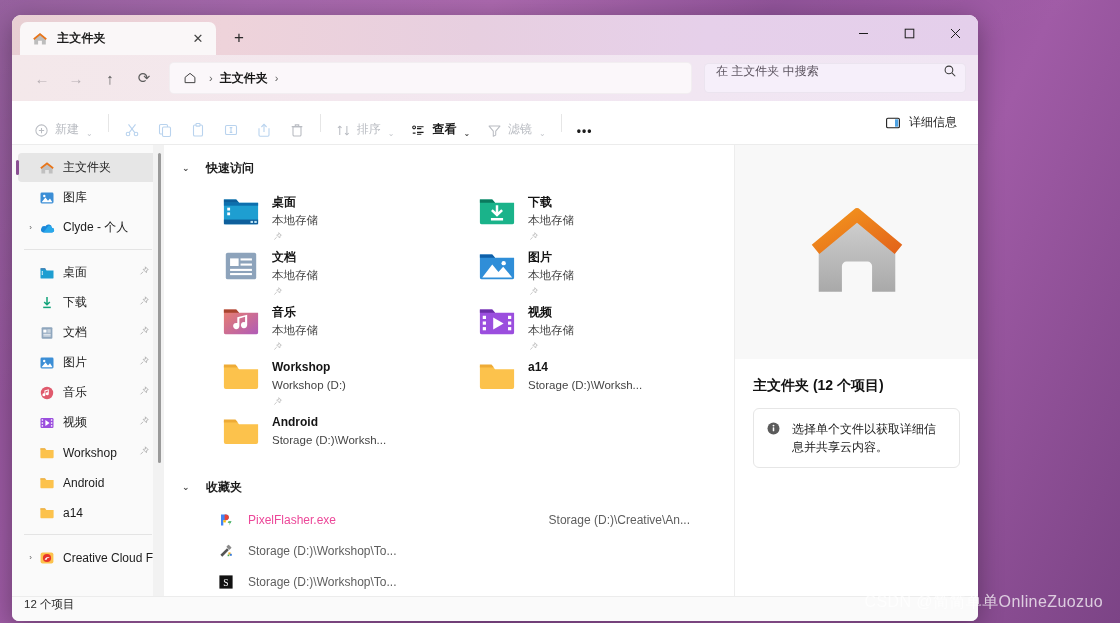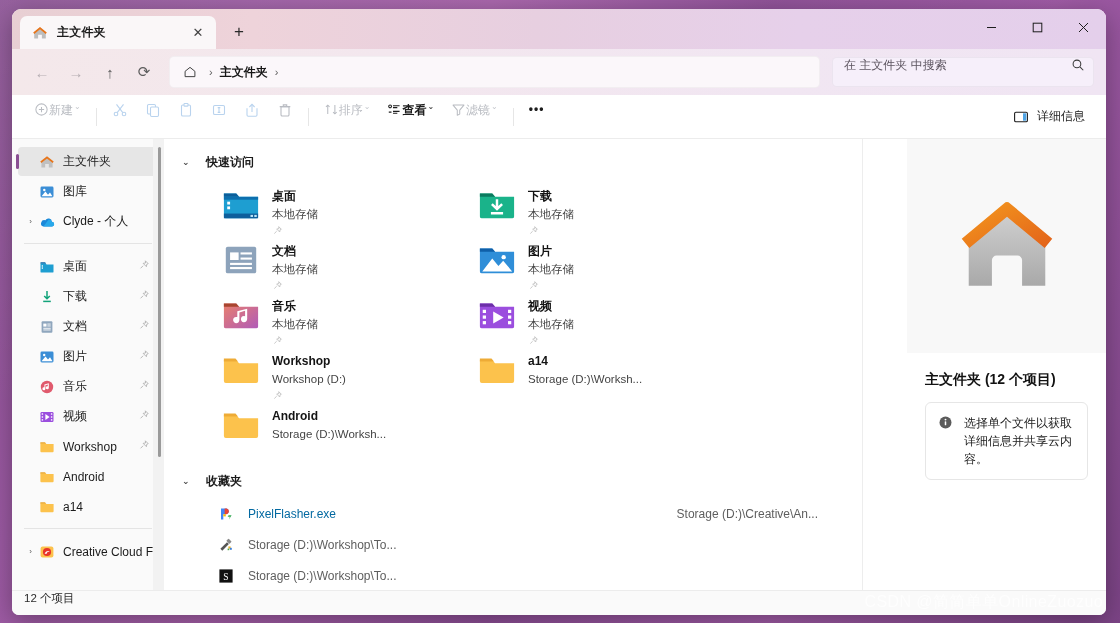--- a/index.html
+++ b/index.html
@@ -13,22 +13,22 @@
   }
   
   .desk-sheen {
     position: absolute; inset: 0;
     background: linear-gradient(160deg, rgba(255,255,255,.10) 0%, rgba(255,255,255,0) 40%);
     pointer-events: none;
   }
 
   
   .window {
-    position: absolute; left: 12px; top: 9px;
-    width: 1094px; height: 606px;
+    position: absolute; left: 12px; top: 15px;
+    width: 966px; height: 606px;
     border-radius: 9px 9px 7px 7px;
     overflow: hidden;
     box-shadow: 0 6px 26px rgba(0,0,0,.33);
     display: flex; flex-direction: column;
     background: #fff;
   }
 
   
   .titlebar {
     height: 40px; flex: 0 0 40px;
@@ -95,22 +95,22 @@
   }
   .searchbox input::placeholder { color: #5d5560; }
 
   
   .cmdbar {
     height: 44px; flex: 0 0 44px; background: #fff;
     display: flex; align-items: center; padding: 0 12px 0 14px;
     border-bottom: 1px solid #ececec; gap: 1px;
   }
   .cmd {
-    height: 30px; border-radius: 5px; display: flex; align-items: flex-start;
-    padding: 0 8px; gap: 0; color: #b9bcc2; font-size: 12px; white-space: nowrap;
+    height: 30px; border-radius: 5px; display: flex; align-items: flex-end;
+    padding: 0 8px; gap: 6px; color: #b9bcc2; font-size: 12px; white-space: nowrap;
   }
   .cmd.enabled { color: #1d1d1d; font-weight: bold; }
   .cmd .chev { font-size: 8px; opacity: .85; margin-left: 1px; }
   .cmd-sep { width: 1px; height: 18px; background: #e6e6e6; margin: 0 6px; }
   .cmd-spacer { flex: 1 1 auto; }
   .details-btn {
     height: 30px; border-radius: 5px; display: flex; align-items: center;
     padding: 0 9px; gap: 8px; color: #1d1d1d; font-size: 12px;
   }
 
@@ -169,27 +169,27 @@
   }
   .tile-pin { margin-top: 0px; opacity: .45; }
 
   .fav-list { padding: 4px 0 0 0; }
   .fav-row {
     height: 31px; display: flex; align-items: center;
     padding-left: 46px; padding-right: 36px; border-radius: 4px;
     margin: 0 8px 0 8px;
   }
   .fav-ico { width: 16px; height: 16px; flex: 0 0 16px; margin-right: 14px; }
-  .fav-name { font-size: 12px; color: #0369a1; flex: 1 1 auto; }
+  .fav-name { font-size: 12px; color: #ec4899; flex: 1 1 auto; }
   .fav-path { font-size: 12px; color: #5e5e5e; white-space: nowrap; }
 
   
   .detailspane {
     width: 244px; flex: 0 0 244px; border-left: 1px solid #ededed;
-    display: flex; flex-direction: column; background: #fff; padding-left: 44px;
+    display: flex; flex-direction: column; background: #fff;
   }
   .dp-preview {
     height: 214px; flex: 0 0 214px; background: #f8f8f8;
     display: flex; align-items: center; justify-content: center;
   }
   .dp-info { padding: 18px 18px 0 18px; }
   .dp-title { font-size: 14px; color: #121212; font-weight: 600; margin-bottom: 13px; }
   .dp-card {
     border: 1px solid #e6e6e6; border-radius: 6px; padding: 11px 12px;
     display: flex; gap: 10px; align-items: flex-start;

